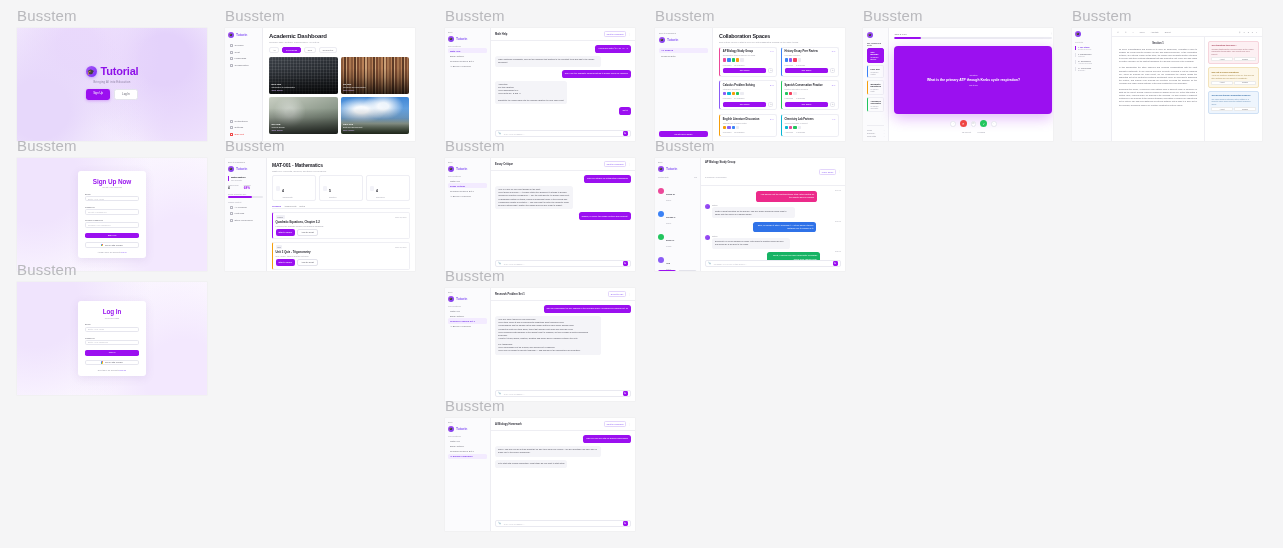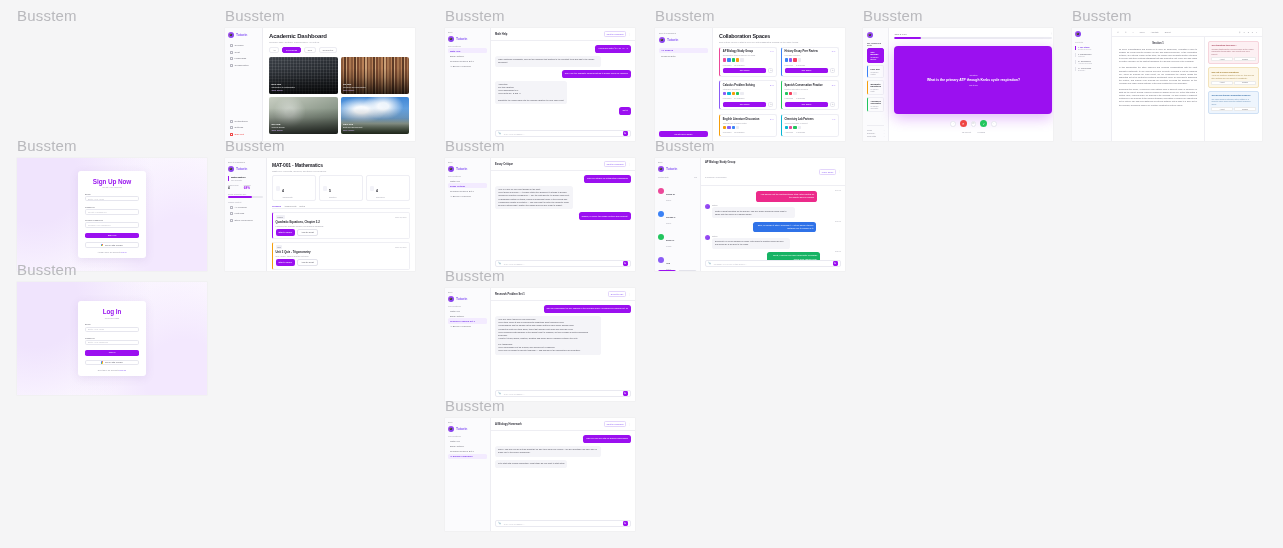--- a/index.html
+++ b/index.html
@@ -274,20 +274,35 @@
                    border-radius:1px; display:flex;align-items:center;justify-content:center;
                    font-size:1.6px; color:#77777f;}
 </style>
 </head>
 <body>
 
 <div class="canvas">
 
   <div class="frame" style="left:17px;top:8px;">
     <div class="frame-label">Busstem</div>
+    <div class="frame-body" style="width:190px;height:113px;">
+      <div class="f1-bg">
+        <div class="f1-inner">
+          <div class="f1-brand">
+            <div class="f1-logo">🎓</div>
+            <div class="f1-title">Tutorial</div>
+          </div>
+          <div class="f1-sub">Bringing AI into Education</div>
+          <div class="f1-btns">
+            <div class="f1-btn-p">Sign Up</div>
+            <div class="f1-btn-o">Log In</div>
+          </div>
+        </div>
+      </div>
+    </div>
   </div>
 
   <div class="frame" style="left:17px;top:138px;">
     <div class="frame-label">Busstem</div>
     <div class="frame-body" style="width:190px;height:113px;">
       <div class="auth-bg">
         <div class="auth-card">
           <div class="auth-h">Sign Up Now</div>
           <div class="auth-s">Create your account</div>
 

